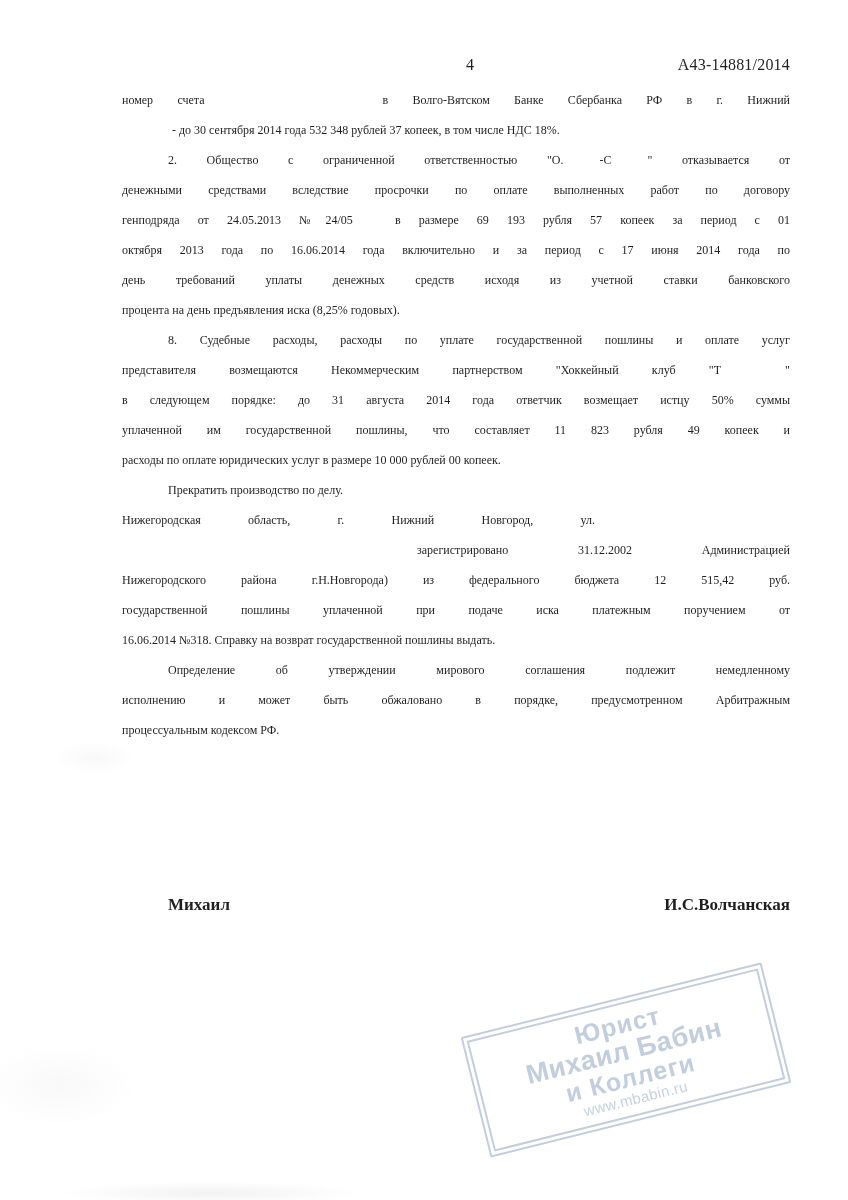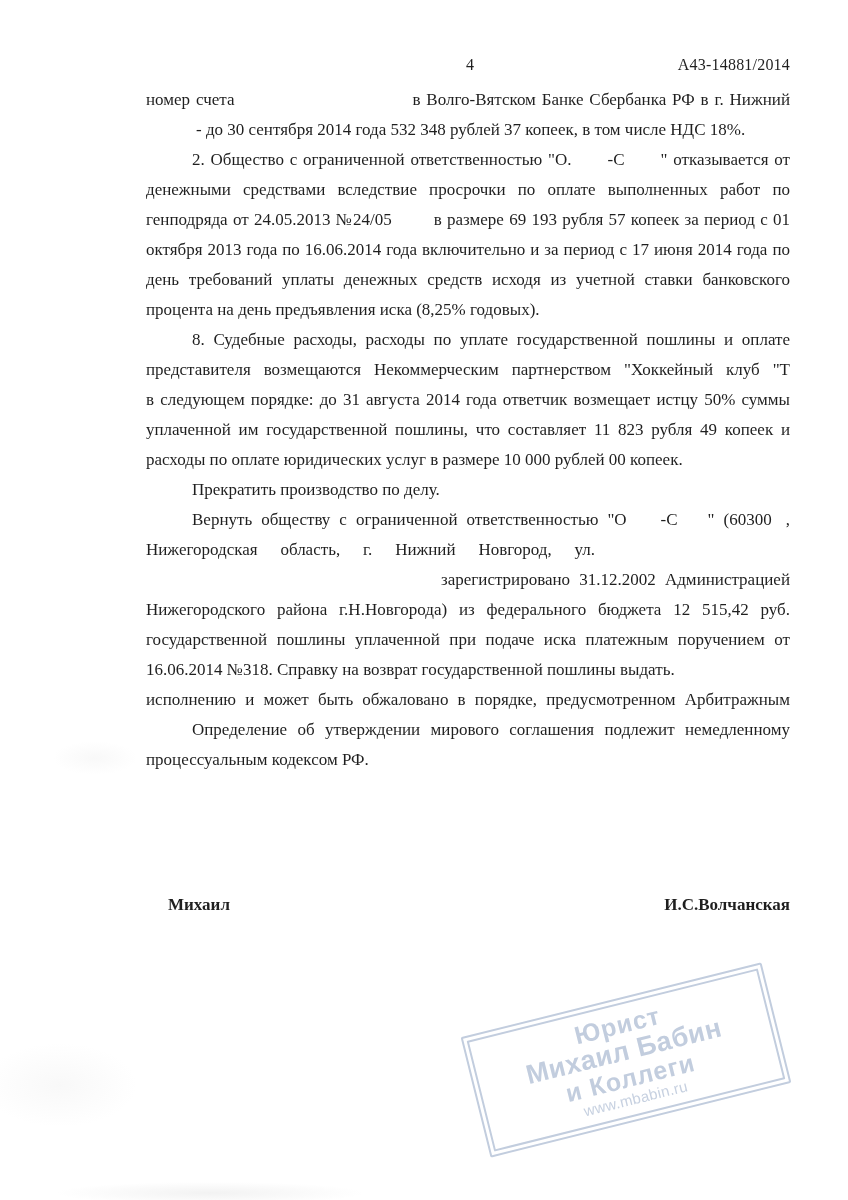--- a/index.html
+++ b/index.html
@@ -24,22 +24,21 @@
     height: 22px;
     font-size: 16px;
   }
   .page-num  { position: absolute; left: 344px; top: 0; }
   .case-num  { position: absolute; right: 0; top: 0; letter-spacing: .2px; }
 
   
   .body-text {
     position: absolute;
     top: 85px; left: 122px; right: 58px;
-    font-size: 17px;
-    margin-left: 24px;
+    font-size: 12px;
   }
   .line {
     height: 30px;
     line-height: 30px;
     overflow: hidden;
     white-space: normal;
   }
   .line.just {
     text-align: justify;
     text-align-last: justify;
@@ -106,28 +105,27 @@
       <div class="line just">генподряда от 24.05.2013 №24/05<span class="gap" style="width: 42px;"></span>в размере 69 193 рубля 57 копеек за период с 01</div>
       <div class="line just">октября 2013 года по 16.06.2014 года включительно и за период с 17 июня 2014 года по</div>
       <div class="line just">день требований уплаты денежных средств исходя из учетной ставки банковского</div>
       <div class="line">процента на день предъявления иска (8,25% годовых).</div>
       <div class="line just" style="padding-left: 46px;">8. Судебные расходы, расходы по уплате государственной пошлины и оплате услуг</div>
       <div class="line just">представителя возмещаются Некоммерческим партнерством "Хоккейный клуб "Т<span class="gap" style="width: 64px;"></span>"</div>
       <div class="line just">в следующем порядке: до 31 августа 2014 года ответчик возмещает истцу 50% суммы</div>
       <div class="line just">уплаченной им государственной пошлины, что составляет 11 823 рубля 49 копеек и</div>
       <div class="line">расходы по оплате юридических услуг в размере 10 000 рублей 00 копеек.</div>
       <div class="line" style="padding-left: 46px;">Прекратить производство по делу.</div>
-      <div class="line just" style="padding-left: 46px;">Вернуть обществу с ограниченной ответственностью "О<span class="gap" style="width: 34px;"></span>-С<span class="gap" style="width: 30px;"></span>" (60300<span class="gap" style="width: 14px;"></span>,</div>
       <div class="line just">Нижегородская область, г. Нижний Новгород, ул.<span class="gap" style="width: 195px;"></span></div>
       <div class="line just"><span class="gap" style="width: 295px;"></span>зарегистрировано 31.12.2002 Администрацией</div>
       <div class="line just">Нижегородского района г.Н.Новгорода) из федерального бюджета 12 515,42 руб.</div>
       <div class="line just">государственной пошлины уплаченной при подаче иска платежным поручением от</div>
       <div class="line">16.06.2014 №318. Справку на возврат государственной пошлины выдать.</div>
+      <div class="line just" style="padding-left: 46px;">Определение об утверждении мирового соглашения подлежит немедленному</div>
       <div class="line just">исполнению и может быть обжаловано в порядке, предусмотренном Арбитражным</div>
-      <div class="line just" style="padding-left: 46px;">Определение об утверждении мирового соглашения подлежит немедленному</div>
       <div class="line">процессуальным кодексом РФ.</div>
     </div>
 
   <div class="sig-row">
     <span class="sig-label">Михаил</span>
     <span class="sig-name">И.С.Волчанская</span>
   </div>
 
   <div class="stamp" style="color: rgb(194, 205, 222);">
     <div class="stamp-inner">

